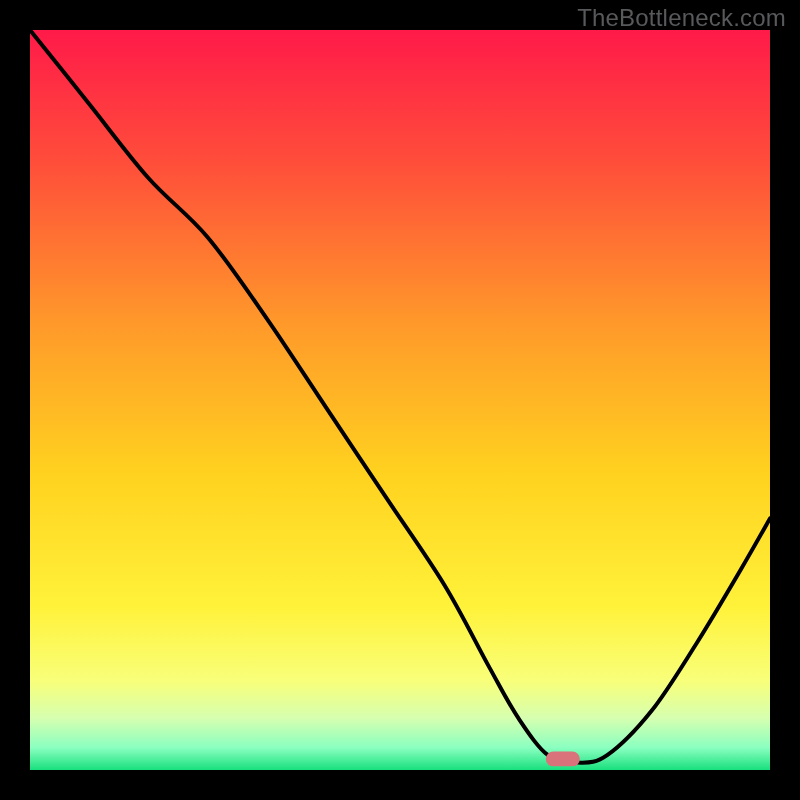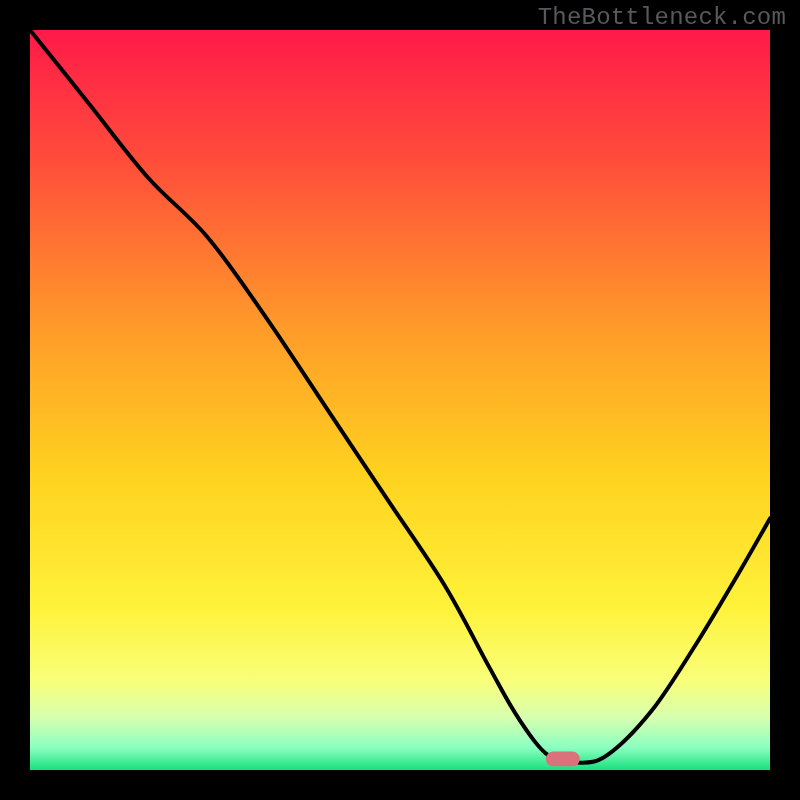--- a/index.html
+++ b/index.html
@@ -15,21 +15,21 @@
     left: 0;
     top: 0;
     width: 800px;
     height: 800px;
     background: #000;
   }
   .watermark {
     position: absolute;
     top: 4px;
     right: 14px;
-    font-family: Liberation Mono, monospace;
+    font-family: Liberation Sans, sans-serif;
     font-size: 24px;
     color: #58595b;
     letter-spacing: 0.2px;
     font-weight: 400;
   }
   svg.plot {
     position: absolute;
     left: 30px;
     top: 30px;
     width: 740px;

